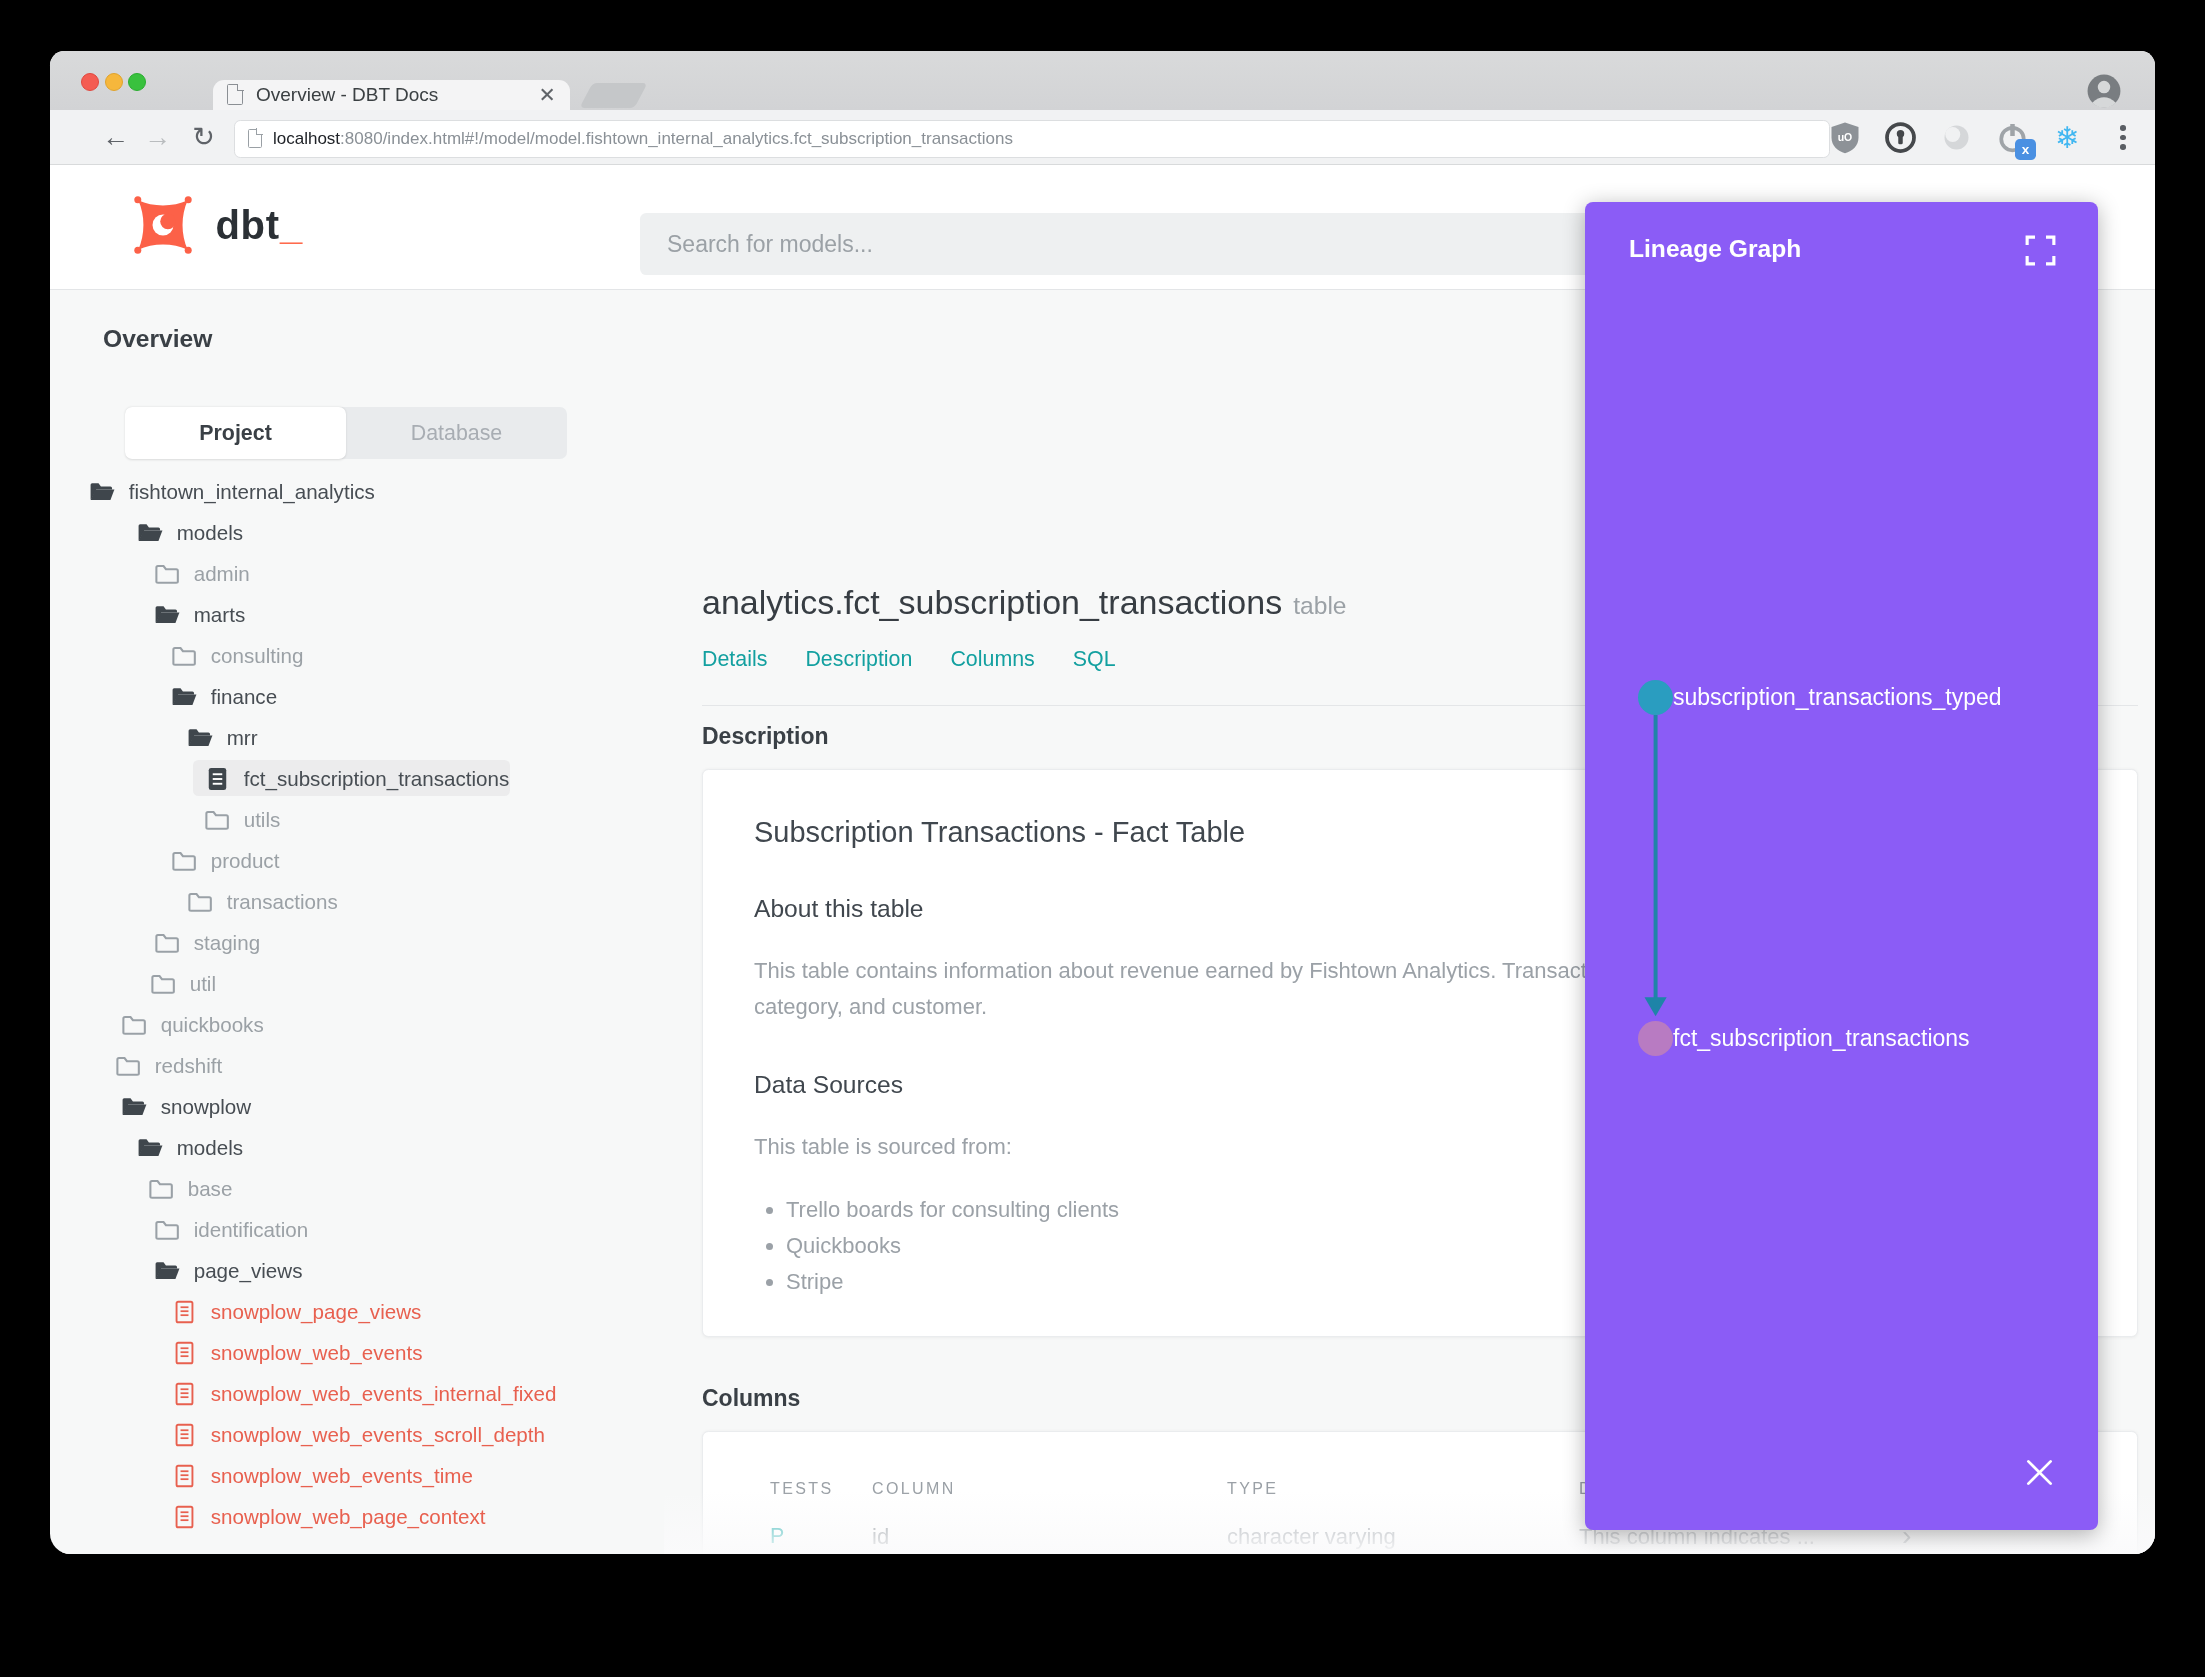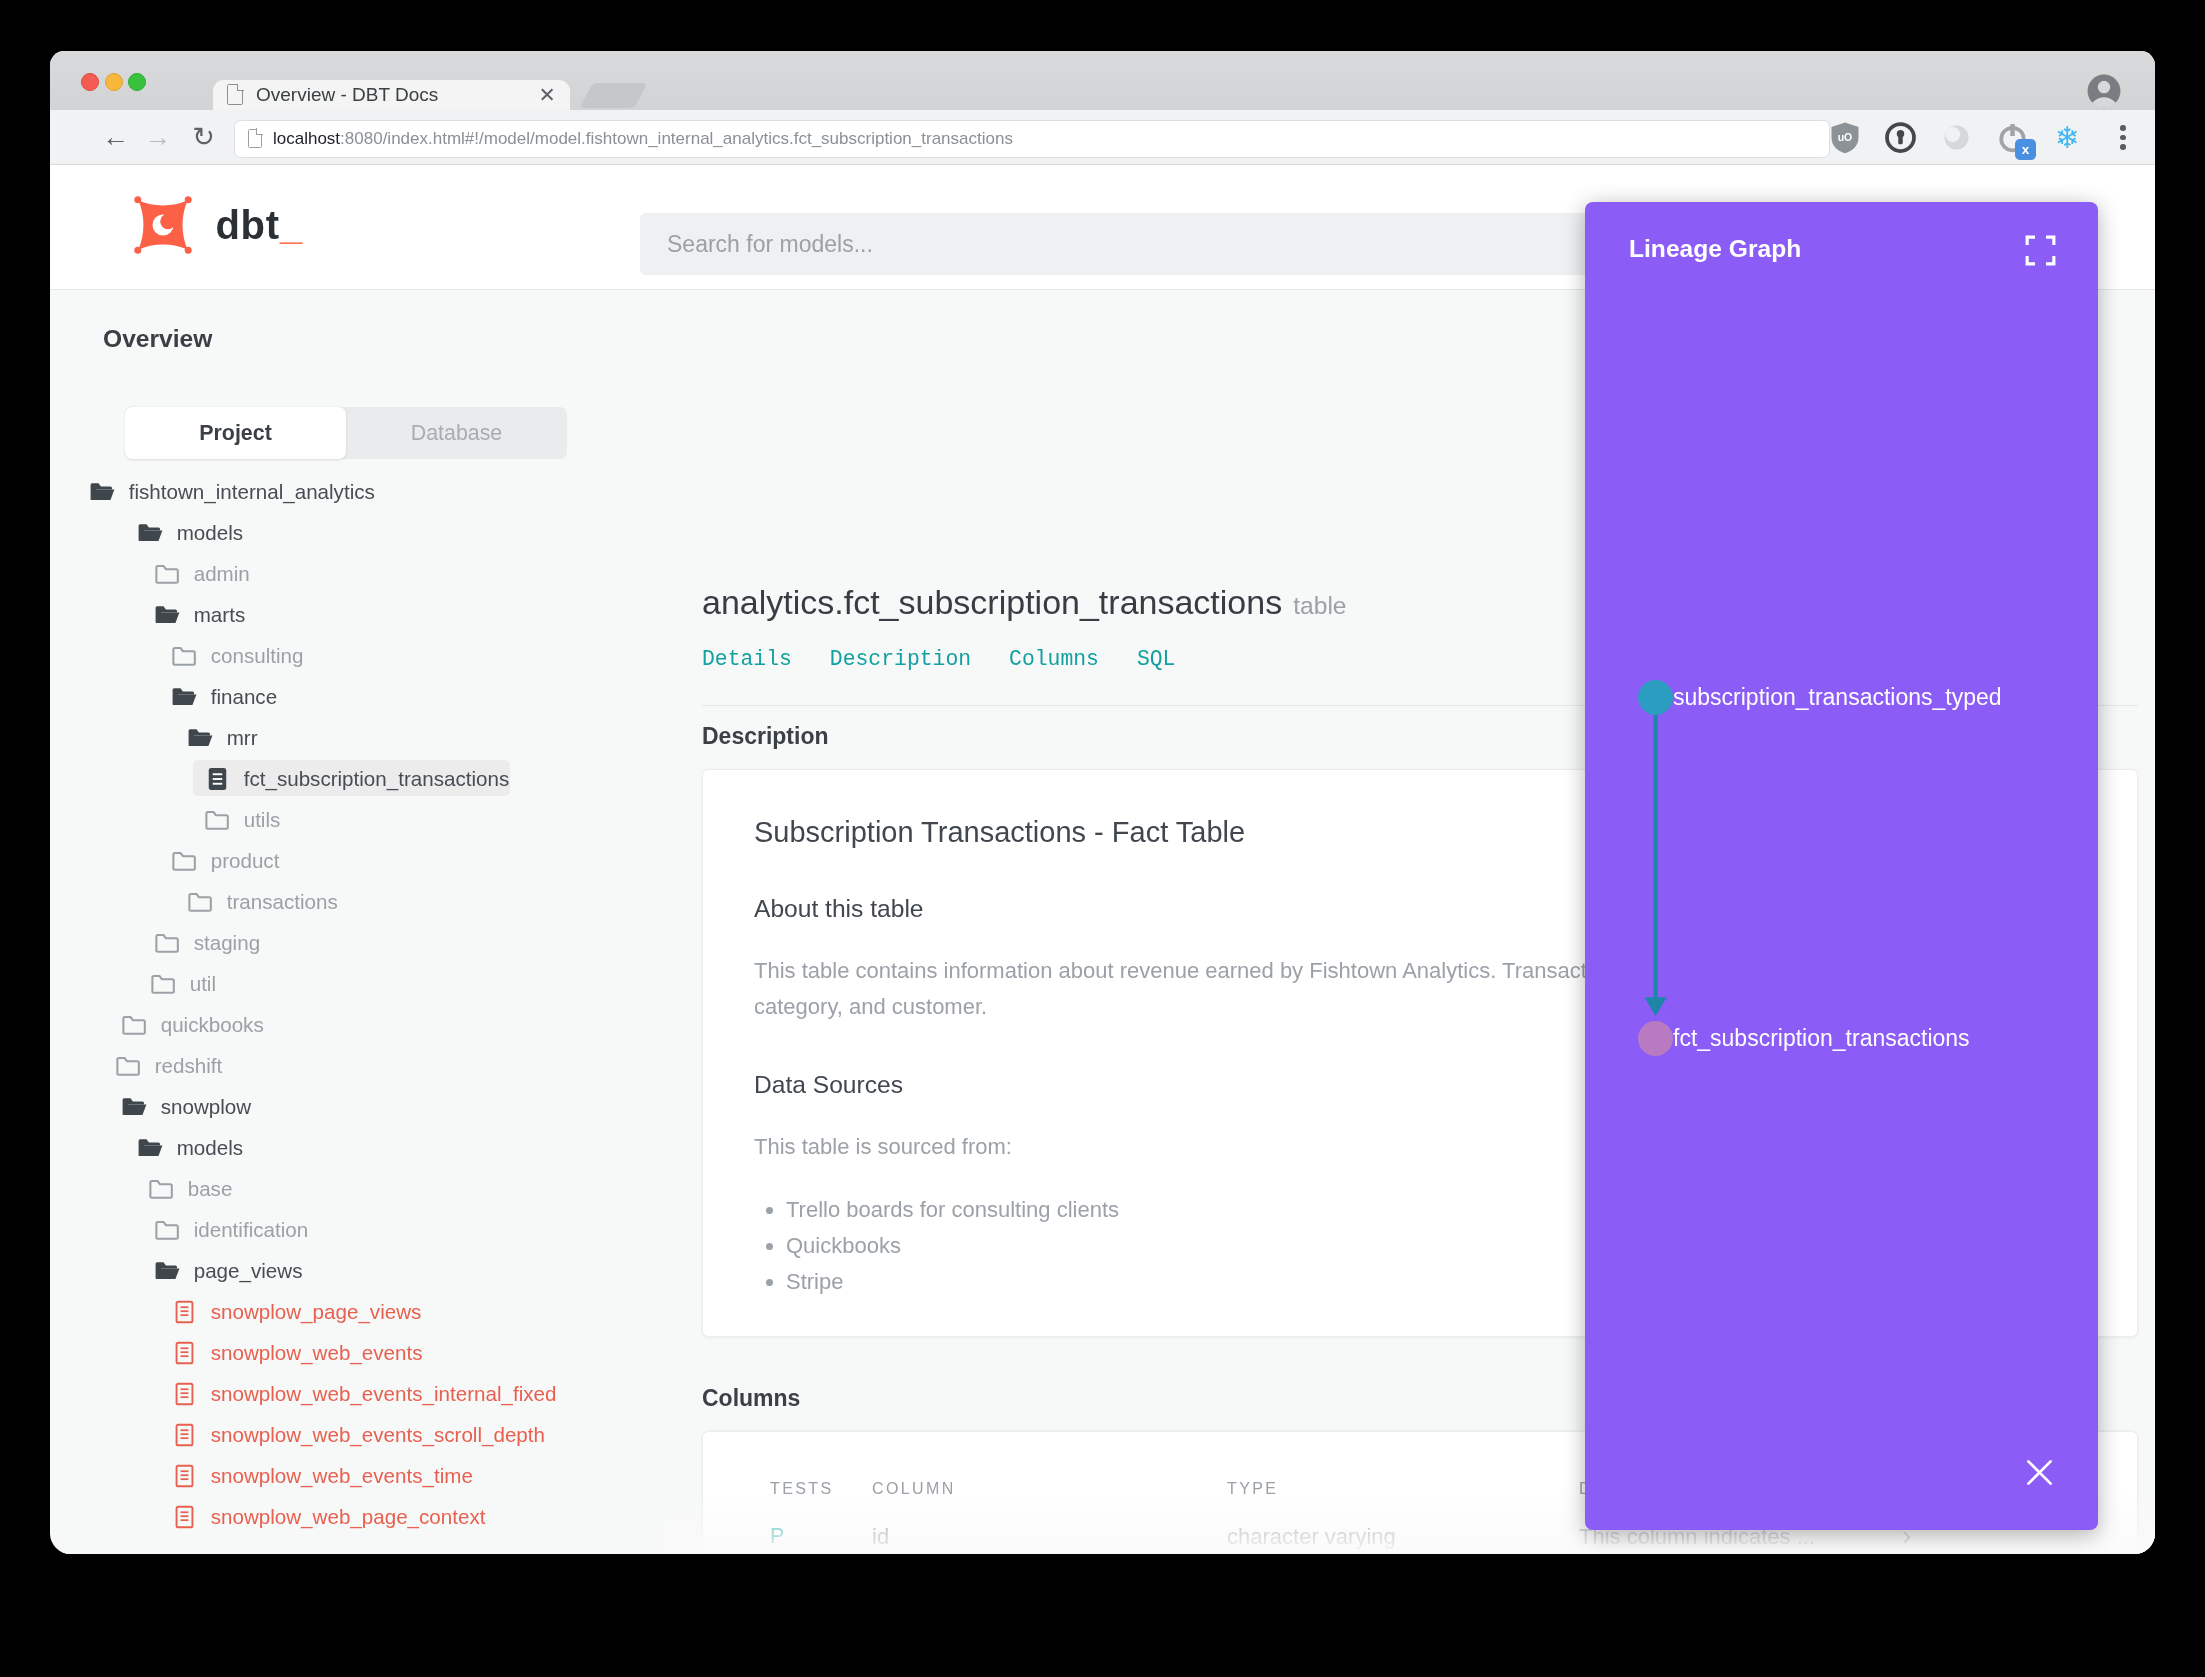--- a/index.html
+++ b/index.html
@@ -57,21 +57,21 @@
   .tree-label { font-size:20.6px; margin-left:12.7px; white-space:nowrap; position:relative; z-index:1; }
   .lbl-dark { color:#474d53; }
   .lbl-gray { color:#9ba1a6; }
   .lbl-orange { color:#e8604f; }
 
   
   .main-title { position:absolute; left:640px; top:293px; white-space:nowrap; }
   .main-title .t1 { font-size:34px; color:#373d43; }
   .main-title .t2 { font-size:24.6px; color:#9ba1a6; margin-left:11px; }
   .navlinks { position:absolute; left:640px; top:357px; display:flex; gap:38px; }
-  .navlinks a { font-size:21.4px; color:#13a0a0; text-decoration:none;font-family:Liberation Mono, monospace; }
+  .navlinks a { font-size:21.4px; color:#13a0a0; text-decoration:none; }
   .hdivider { position:absolute; left:640px; top:415px; width:1436px; height:0.8px; background:#e4e6e8; }
   .sec-label { position:absolute; left:640px; font-size:23px; font-weight:bold; color:#3a4046; }
   .card { position:absolute; left:640px; width:1436px; background:#fff; border:0.8px solid #eaecee; border-radius:6.3px; box-shadow:0 0.8px 3.2px rgba(0,0,0,.05); }
   .card1 { top:479px; height:568px; padding:46px 51px; }
   .card1 h1 { font-size:29px; font-weight:normal; color:#40474e; }
   .card1 h3 { font-size:24.6px; font-weight:normal; color:#40474e; margin-top:46px; }
   .card1 p { font-size:22px; color:#9ba1a7; margin-top:30px; line-height:36px; white-space:nowrap; }
   .card1 ul { margin-top:27px; margin-left:32px; }
   .card1 li { font-size:22px; color:#9ba1a7; line-height:36px; }
   .card2 { top:1141px; height:491px; }

